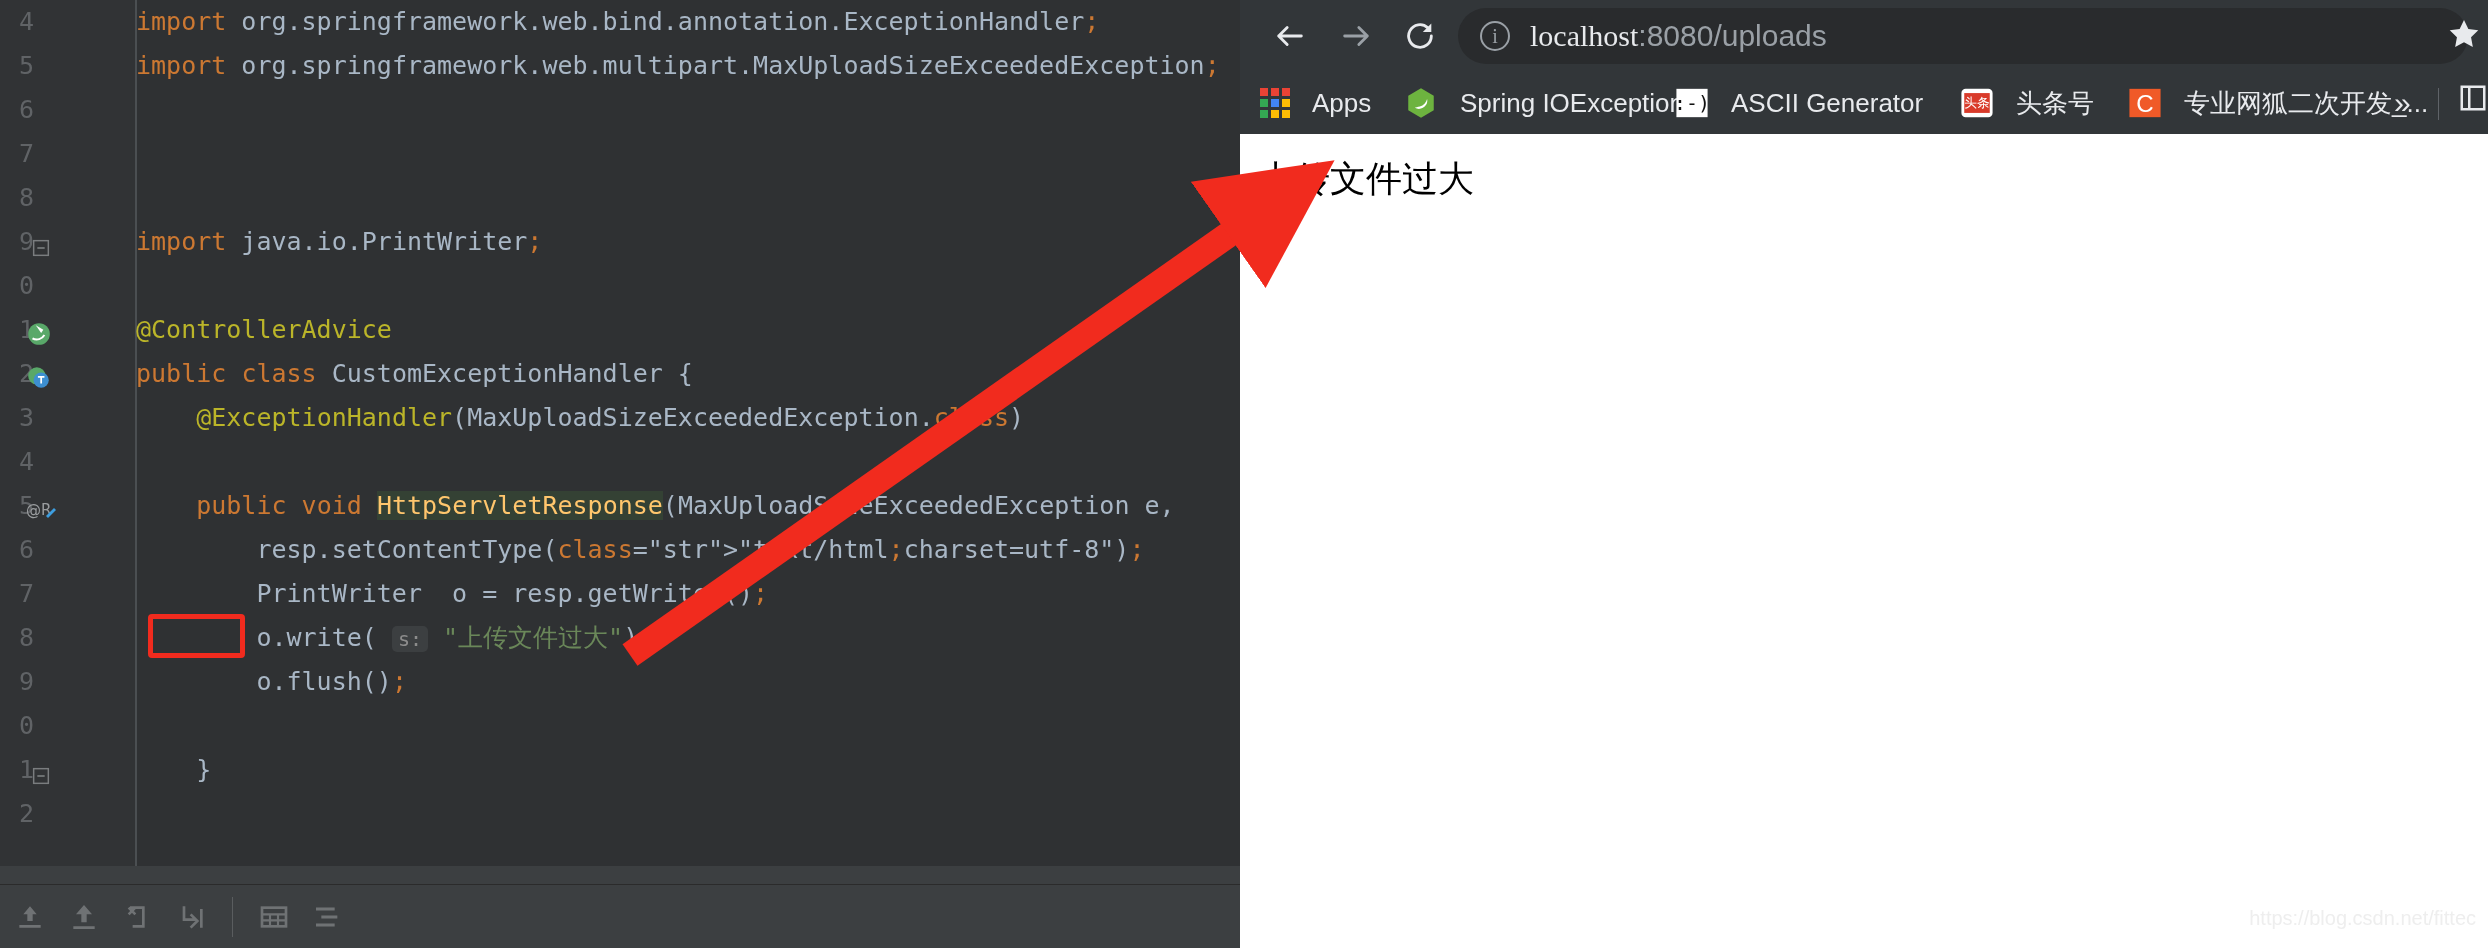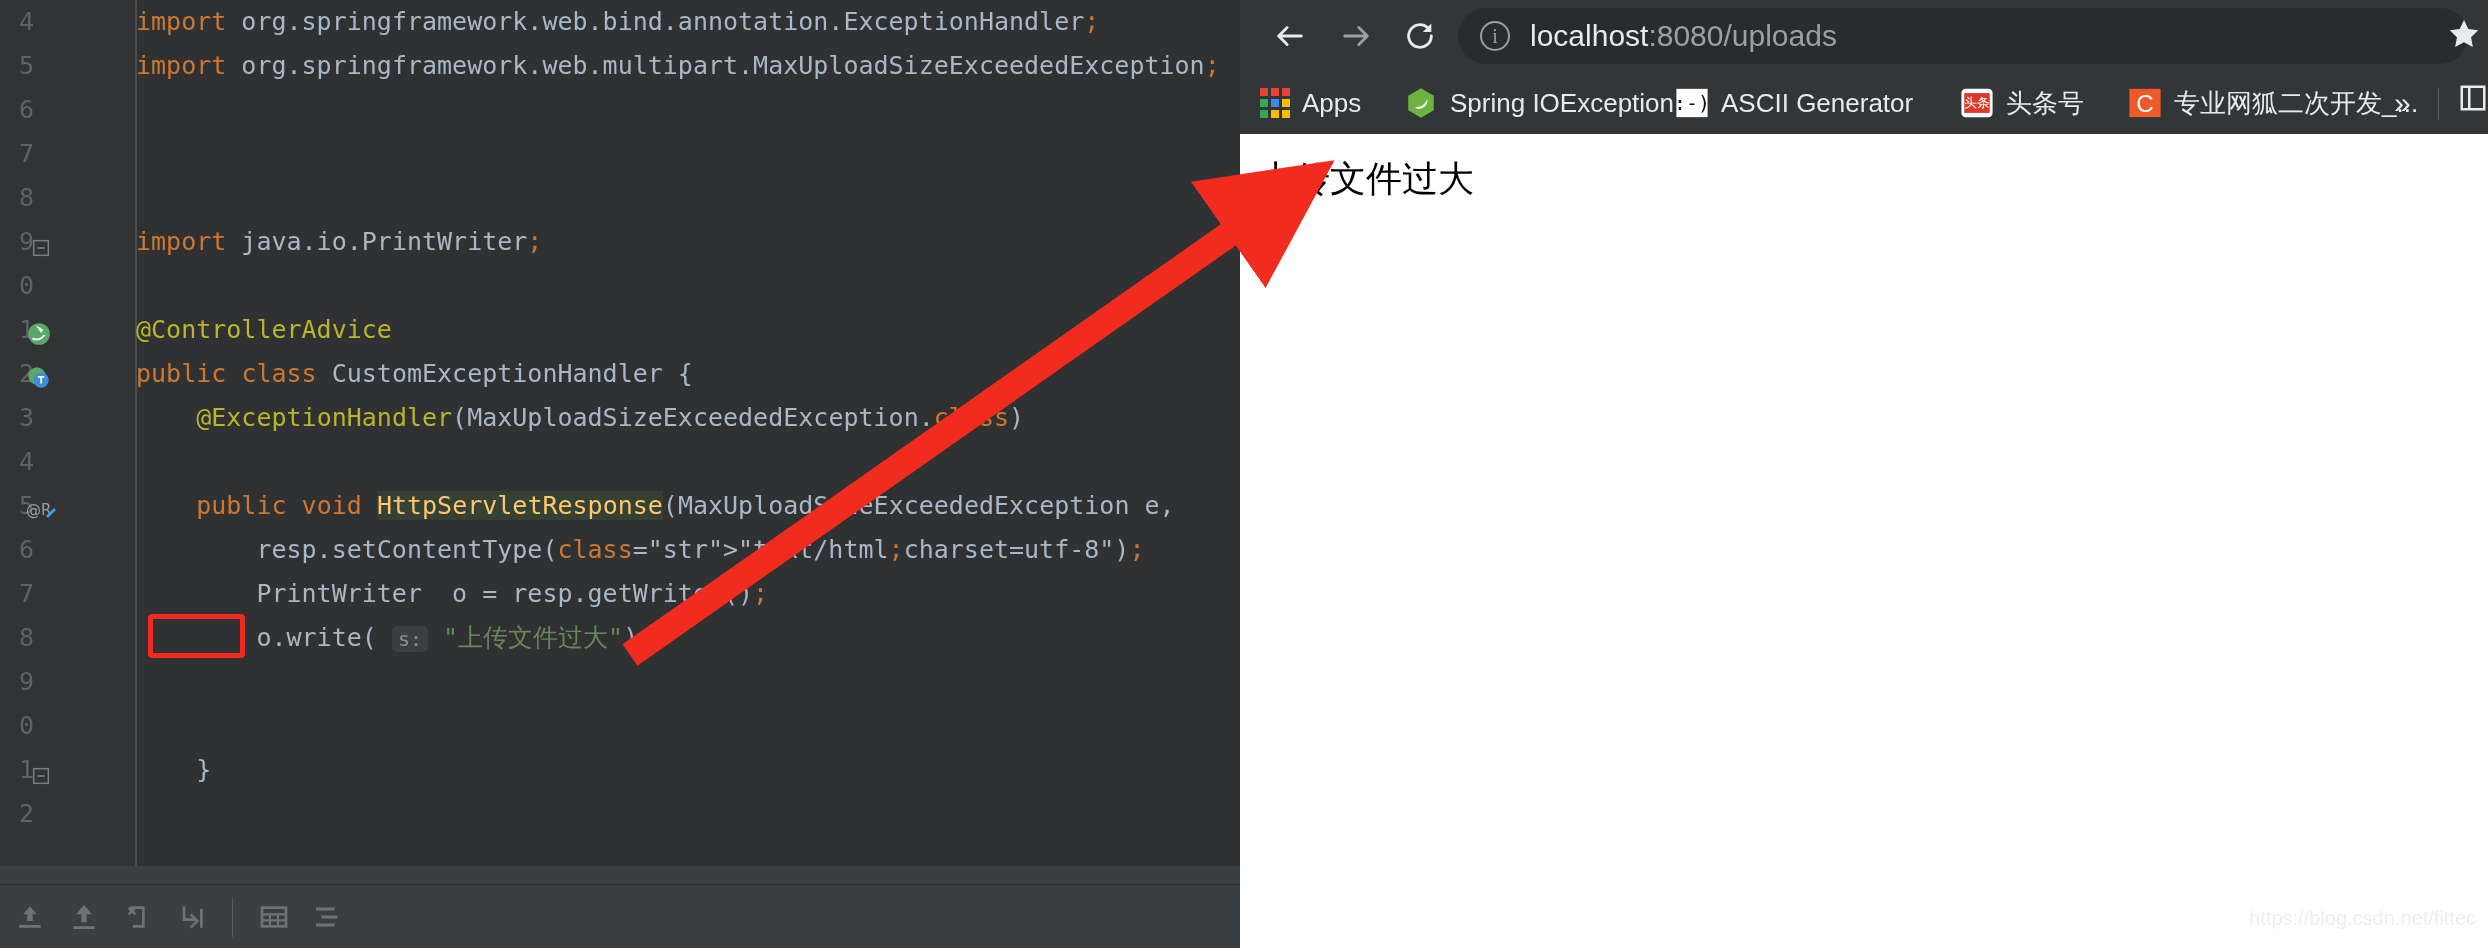--- a/index.html
+++ b/index.html
@@ -109,36 +109,36 @@
     border:2px solid #9aa0a6; color:#9aa0a6;
     font-size:20px; font-family:"Liberation Serif", serif;
     display:flex; align-items:center; justify-content:center;
     flex:0 0 auto;
   }
   .url-text {
     margin-left:20px; font-size:30px; color:#9aa0a6;
     font-family:"Liberation Sans", sans-serif;
     white-space:nowrap;
   }
-  .url-host { color:#e8eaed; }
+  .url-host { color:#e8eaed;font-family:Liberation Serif, serif; }
   .star-ico {
     position:absolute; right:10px; top:16px;
     font-size:34px; color:#e8eaed;
   }
 
   .bookmarks {
     position:absolute; left:0; top:72px; width:1248px; height:62px;
     background:#323639;
   }
   .bm {
     position:absolute; top:11px; height:40px;
     display:flex; align-items:center; cursor:pointer;
   }
   .bm-label {
-    margin-left:12px; font-size:26px; color:#e8eaed;
+    margin-left:22px; font-size:26px; color:#e8eaed;
     white-space:nowrap;
     font-family:"Liberation Sans", sans-serif;
   }
   .bm-sep {
     position:absolute; top:16px; width:1px; height:32px; background:#5f6368;
   }
   .chev {
     position:absolute; top:14px; font-size:30px; color:#e8eaed; cursor:pointer;
   }
 
@@ -271,20 +271,21 @@
           <div class="code-line" style="top: 88px;"></div>
           <div class="code-line" style="top: 220px;"><span class="kw">import</span> java.io.PrintWriter<span class="sem">;</span></div>
           <div class="code-line" style="top: 264px;"></div>
           <div class="code-line" style="top: 308px;"><span class="ann">@ControllerAdvice</span></div>
           <div class="code-line" style="top: 352px;"><span class="kw">public</span> <span class="kw">class</span> CustomExceptionHandler {</div>
           <div class="code-line" style="top: 396px;">    <span class="ann">@ExceptionHandler</span>(MaxUploadSizeExceededException.<span class="kw">class</span>)</div>
           <div class="code-line" style="top: 484px;">    <span class="kw">public</span> <span class="kw">void</span> <span class="mth sel-method">HttpServletResponse</span>(MaxUploadSizeExceededException e,</div>
           <div class="code-line" style="top: 528px;">        resp.setContentType(<span <span="" class="kw">class</span>="str"&gt;"text/html<span class="sem">;</span>charset=utf-8")<span class="sem">;</span></div>
           <div class="code-line" style="top: 572px;">        PrintWriter  o = resp.getWriter()<span class="sem">;</span></div>
           <div class="code-line" style="top: 616px;"><span>        o.write( </span><span class="hint">s:</span><span class="str"> "</span><span class="str" style="outline:0">上传文件过大</span><span class="str">"</span><span>)</span><span class="sem">;</span></div>
+          <div class="code-line" style="top: 660px;">        o.flush()<span class="sem">;</span></div>
           <div class="code-line" style="top: 748px;">    }</div>
           <div class="code-line" style="top: 792px;"></div>
         </div>
 
       <div class="red-box" style="left:148px; top:614px; width:97px; height:44px;"></div>
     </div>
 
     <div class="gray-strip"></div>
 
     <div class="ide-bottom">

